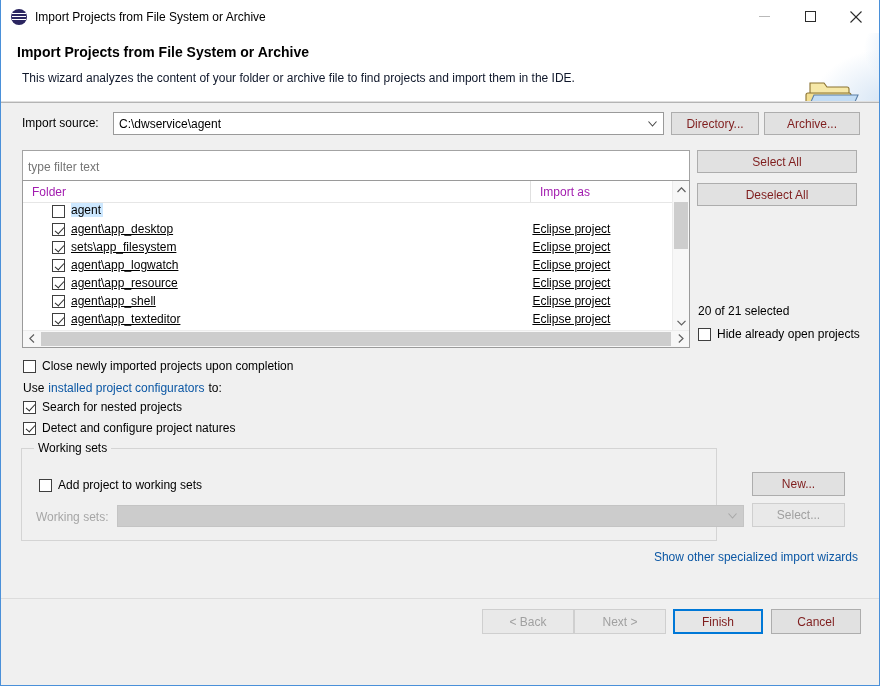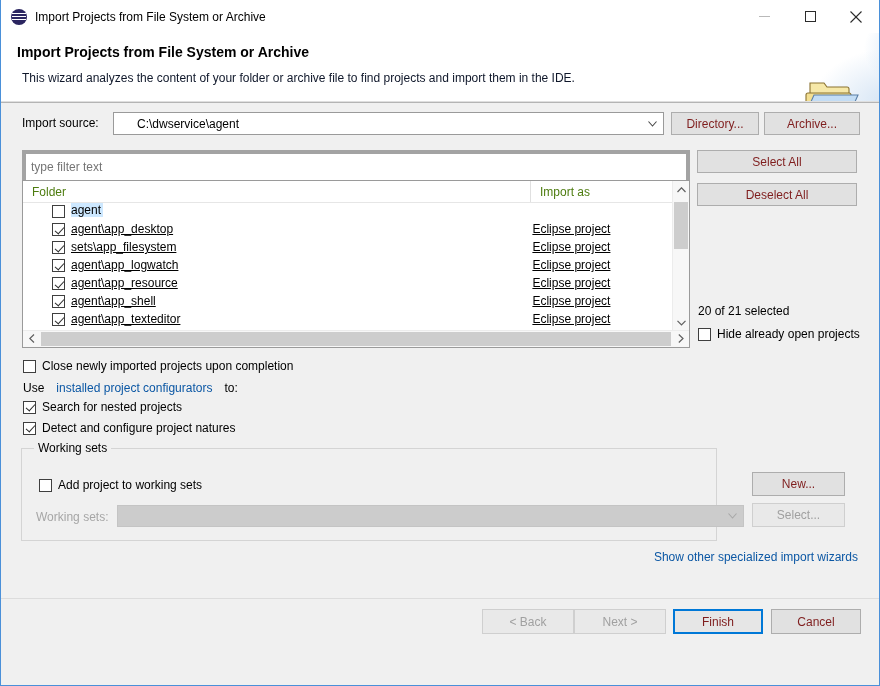--- a/index.html
+++ b/index.html
@@ -139,21 +139,21 @@
     left: 112px; top: 0;
     width: 551px; height: 23px;
     background: #ffffff;
     border: 1px solid #9a9a9a;
     box-sizing: border-box;
     display: flex;
     align-items: center;
   }
   .combo-val {
     flex: 1;
-    padding-left: 23px;
+    padding-left: 5px;
     font-size: 12px;
     color: #000;
     white-space: nowrap;
     overflow: hidden;
   }
   .combo-arrow {
     width: 22px;
     display: flex;
     align-items: center;
     justify-content: center;
@@ -176,21 +176,21 @@
 
   .btn-directory { position: absolute; left: 670px; top: 0; width: 88px; height: 23px; }
   .btn-archive   { position: absolute; left: 763px; top: 0; width: 96px; height: 23px; }
 
   .filter-input {
     position: absolute;
     left: 21px; top: 47px;
     width: 668px; height: 34px;
     box-sizing: border-box;
     background: #ffffff;
-    border: 4px solid #a3a3a3;
+    border: 1px solid #a3a3a3;
     font-family: "Liberation Sans", sans-serif;
     font-size: 12px;
     color: #767676;
     padding-left: 5px;
     line-height: 20px;
   }
 
   .btn-select-all   { position: absolute; left: 696px; top: 47px; width: 160px; height: 23px; }
   .btn-deselect-all { position: absolute; left: 696px; top: 80px; width: 160px; height: 23px; }
 
@@ -220,21 +220,21 @@
     position: absolute;
     left: 0; top: 0;
     width: 651px; height: 21px;
     background: #ffffff;
     border-bottom: 1px solid #e6e6e6;
     display: flex;
     align-items: center;
   }
   .th {
     font-size: 12px;
-    color: #4d7c0f;
+    color: #a21caf;
     height: 21px;
     display: flex;
     align-items: center;
     box-sizing: border-box;
   }
   .th-folder { width: 507px; padding-left: 9px; }
   .th-importas { width: 144px; padding-left: 9px; border-left: 1px solid #e0e0e0; }
 
   .tree-rows {
     position: absolute;
@@ -330,21 +330,21 @@
   
   .optrow {
     position: absolute;
     left: 22px;
     display: flex;
     align-items: center;
     font-size: 12px;
   }
   .optrow .cb { margin-right: 6px; }
   .opt-close   { top: 256px; }
-  .opt-use     { top: 278px; gap: 8px; }
+  .opt-use     { top: 278px; }
   .opt-nested  { top: 297px; }
   .opt-natures { top: 318px; }
 
   .link {
     color: #0b57a4;
     cursor: pointer;
   }
 
   
   .group {

